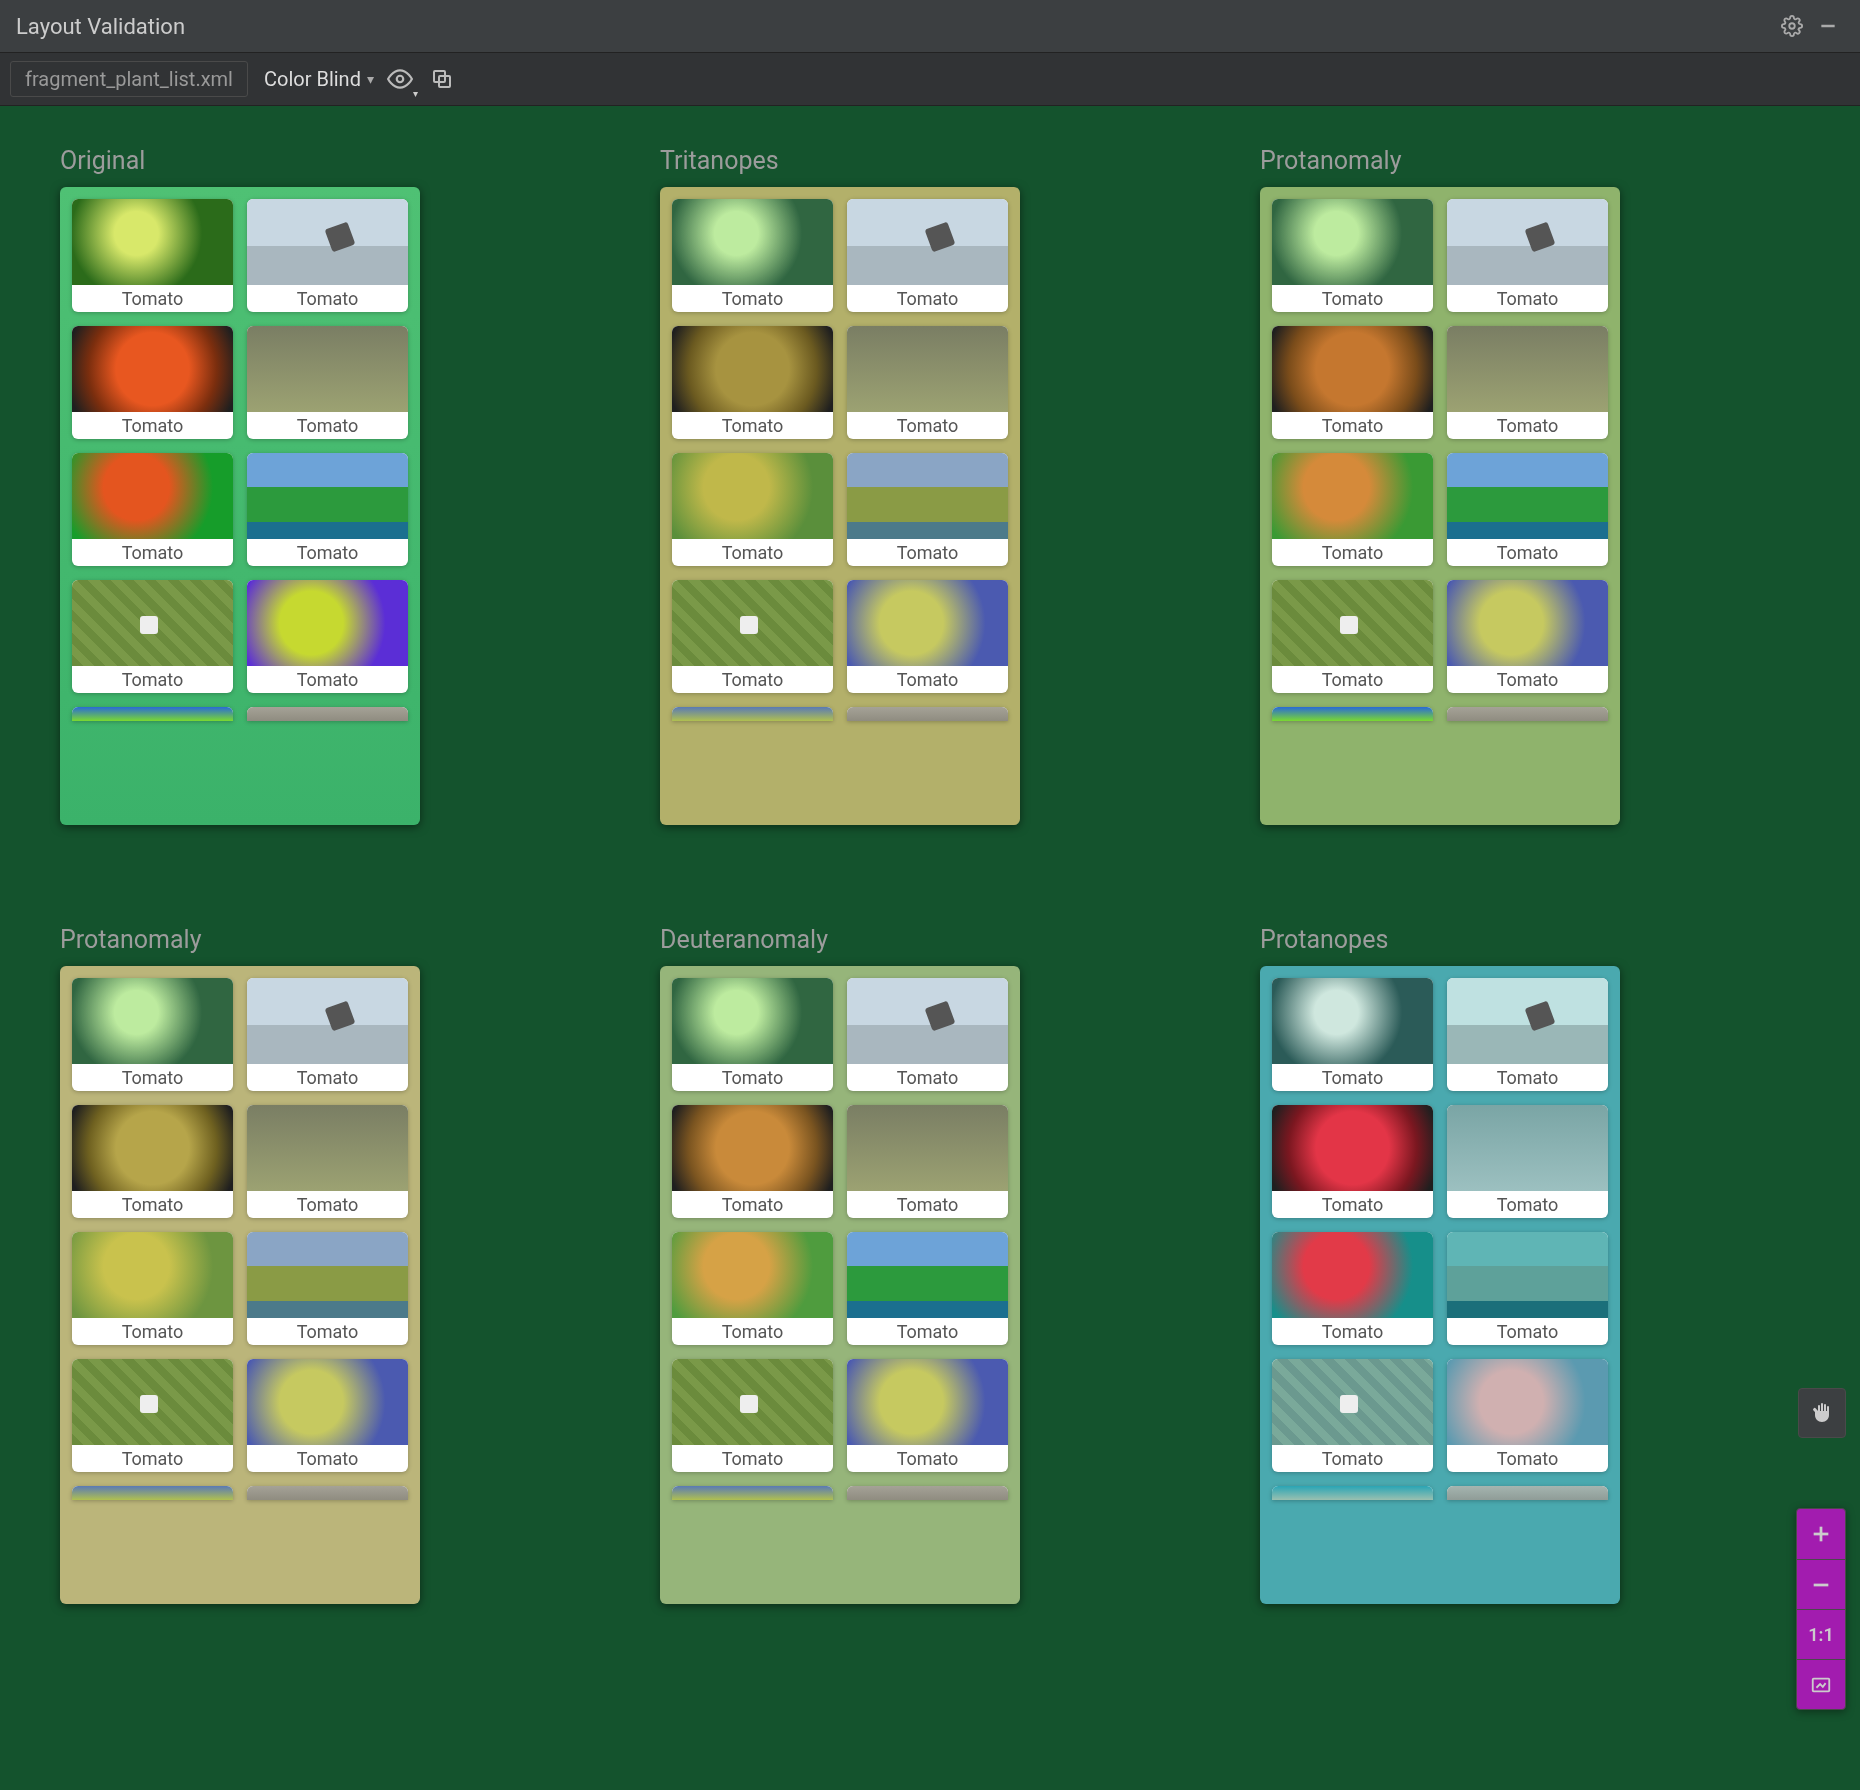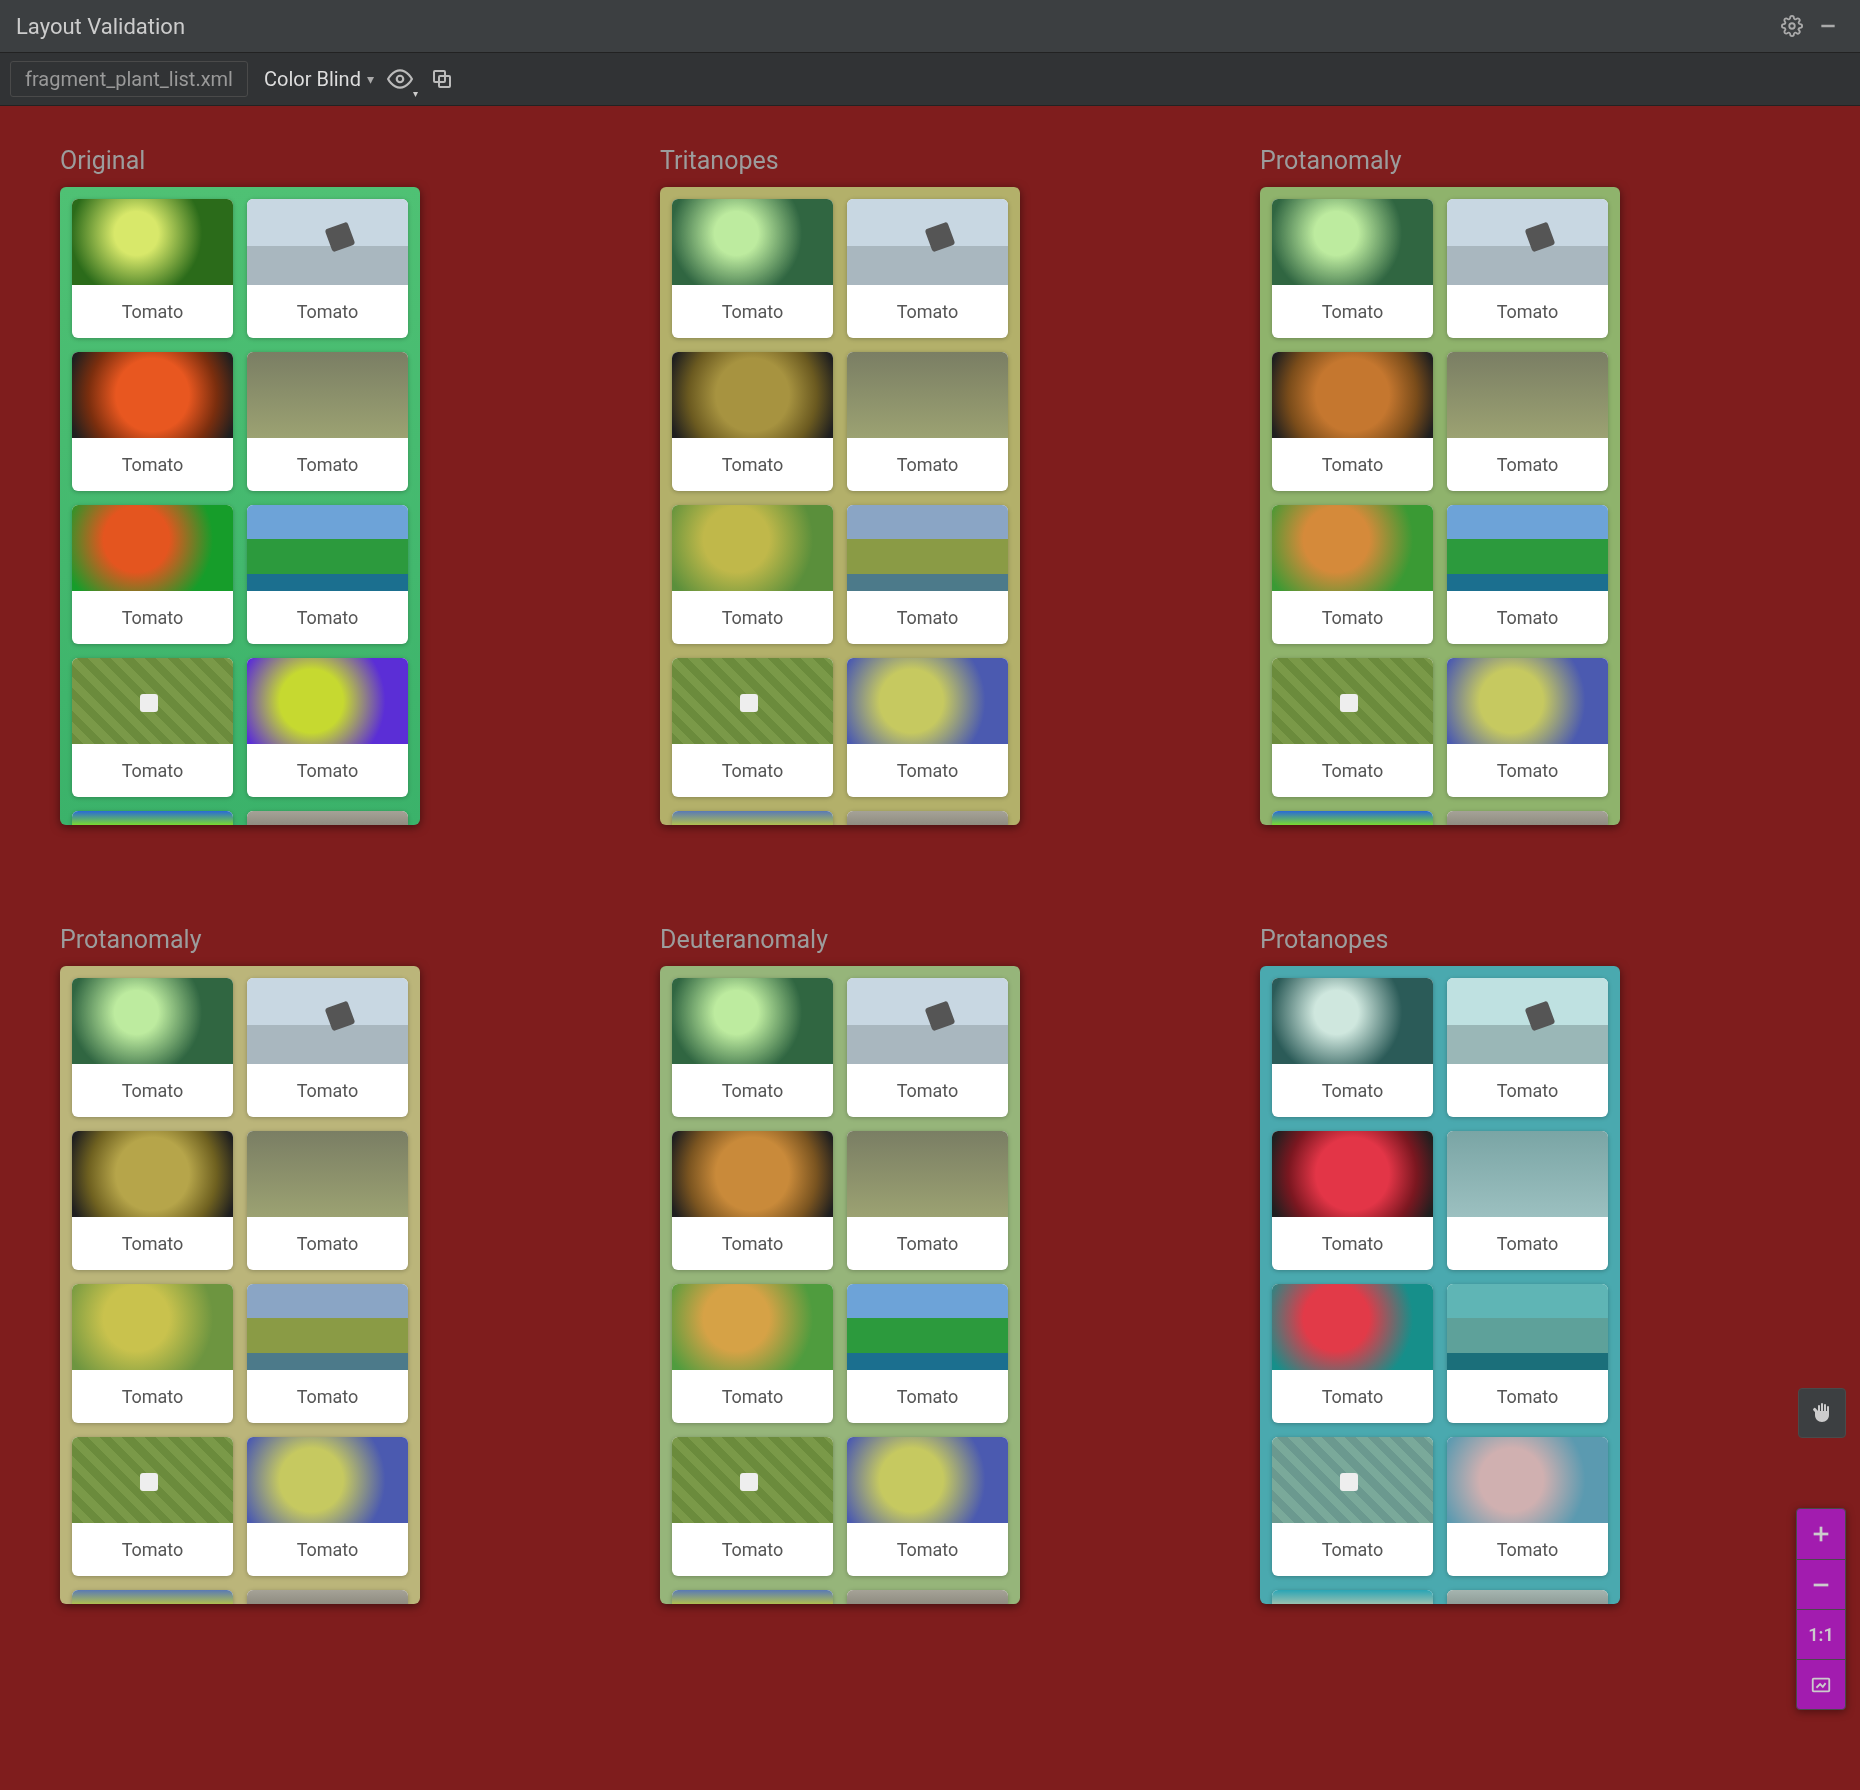--- a/index.html
+++ b/index.html
@@ -69,21 +69,21 @@
   width: 32px; height: 32px;
   display:flex;align-items:center;justify-content:center;
   margin-left: 10px;
   color:#bbb;
   cursor:pointer;
   position: relative;
 }
 
 
 .canvas {
-  background: #7f1d1d;
+  background: #14532d;
   padding: 40px 60px;
   height: calc(100% - 106px);
   overflow: hidden;
 }
 .row {
   display: flex;
   gap: 240px;
   margin-bottom: 100px;
 }
 .group {
@@ -112,21 +112,21 @@
   background: #fff;
   border-radius: 6px;
   overflow: hidden;
   box-shadow: 0 1px 4px rgba(0,0,0,.25);
 }
 .card .img { height: 86px; }
 .card .cap {
   text-align: center;
   font-size: 18px;
   color: #555;
-  padding: 16px 0;
+  padding: 3px 0;
 }
 .card-row.partial .card { height: 14px; border-radius: 6px 6px 0 0; }
 .card-row.partial .card .img { height: 14px; }
 
 
 .bg-original { background: linear-gradient(#4fc174,#3bb26a); }
 .bg-prot { background: #b3b06a; }
 .bg-protanom { background: #8fb36c; }
 .bg-deut { background: #bbb57a; }
 .bg-deutanom { background: #96b57a; }

